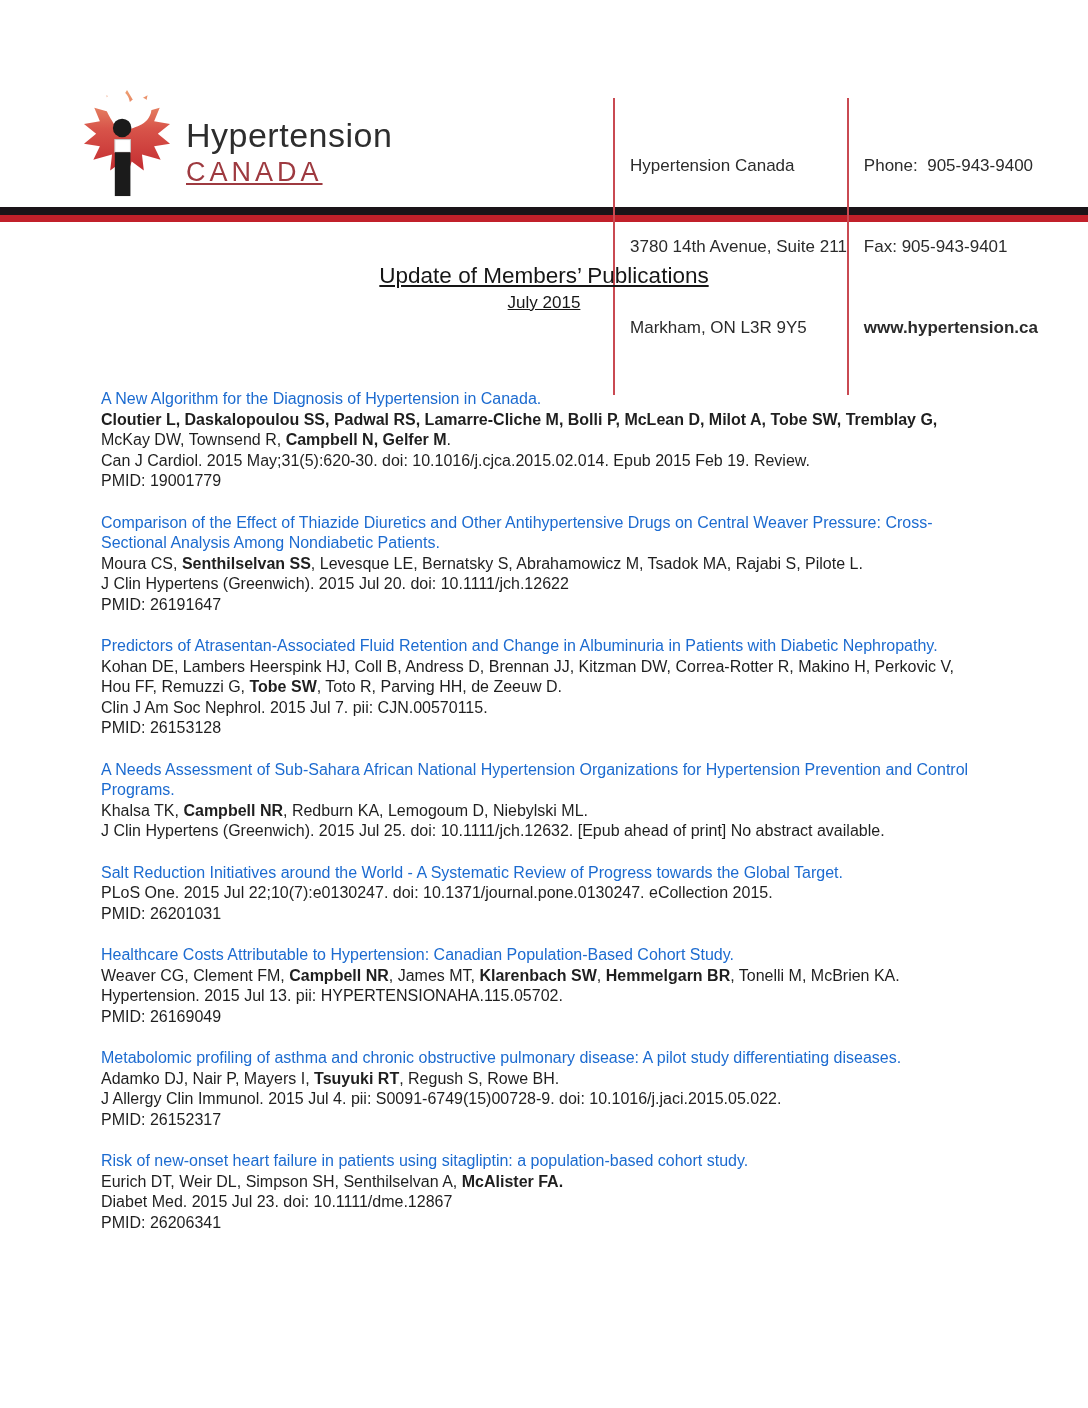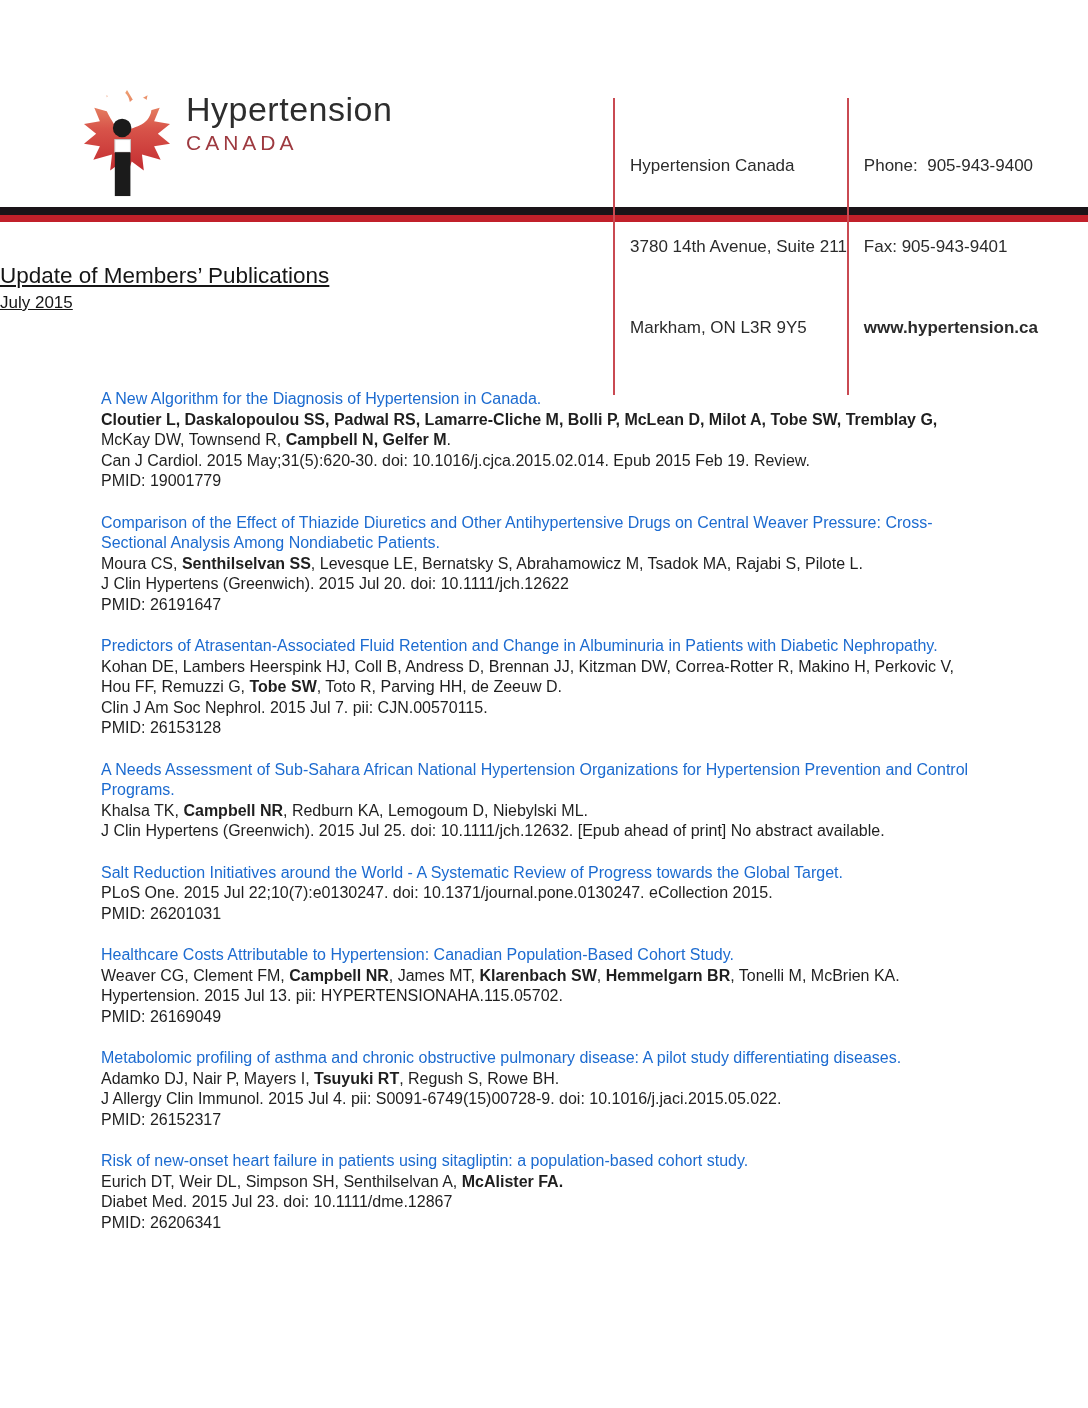--- a/index.html
+++ b/index.html
@@ -23,34 +23,35 @@
 
   
   .letterhead {
     display: flex;
     align-items: flex-start;
     padding: 86px 50px 0 78px;
     height: 207px;
   }
   .logo-wrap { display: flex; align-items: flex-start; }
   .leaf-svg { width: 98px; height: 112px; display: block; }
-  .brand-text { margin-left: 10px; margin-top: 6px; }
+  .brand-text { margin-left: 10px; margin-top: 32px; }
   .brand-name {
     font-size: 34px;
     color: #2d2d2d;
     letter-spacing: 0.5px;
     line-height: 1.05;
     font-weight: 400;
   }
   .brand-country {
-    font-size: 21px;
+    font-size: 27px;
     color: var(--c-brand_red);
     letter-spacing: 4px;
     margin-top: 3px;
     font-weight: 400;
+    text-decoration: underline;
   }
   .contact-area {
     margin-left: auto;
     display: flex;
     margin-top: 12px;
   }
   .contact-col {
     border-left: 2px solid var(--c-divider_red);
     padding-left: 15px;
     font-size: 17px;
@@ -62,21 +63,21 @@
 
   
   .divider-bar {
     width: 1088px;
     height: 15px;
     background: var(--c-bar_black);
     border-bottom: 7px solid var(--c-bar_red);
   }
 
   
-  .doc-title-block { text-align: left; margin-top: 41px; }
+  .doc-title-block { text-align: center; margin-top: 41px; }
   .doc-title {
     font-size: 22.5px;
     font-weight: 400;
     color: #161616;
     text-decoration: underline;
     display: inline-block;
   }
   .doc-subtitle {
     font-size: 17px;
     font-weight: 400;

